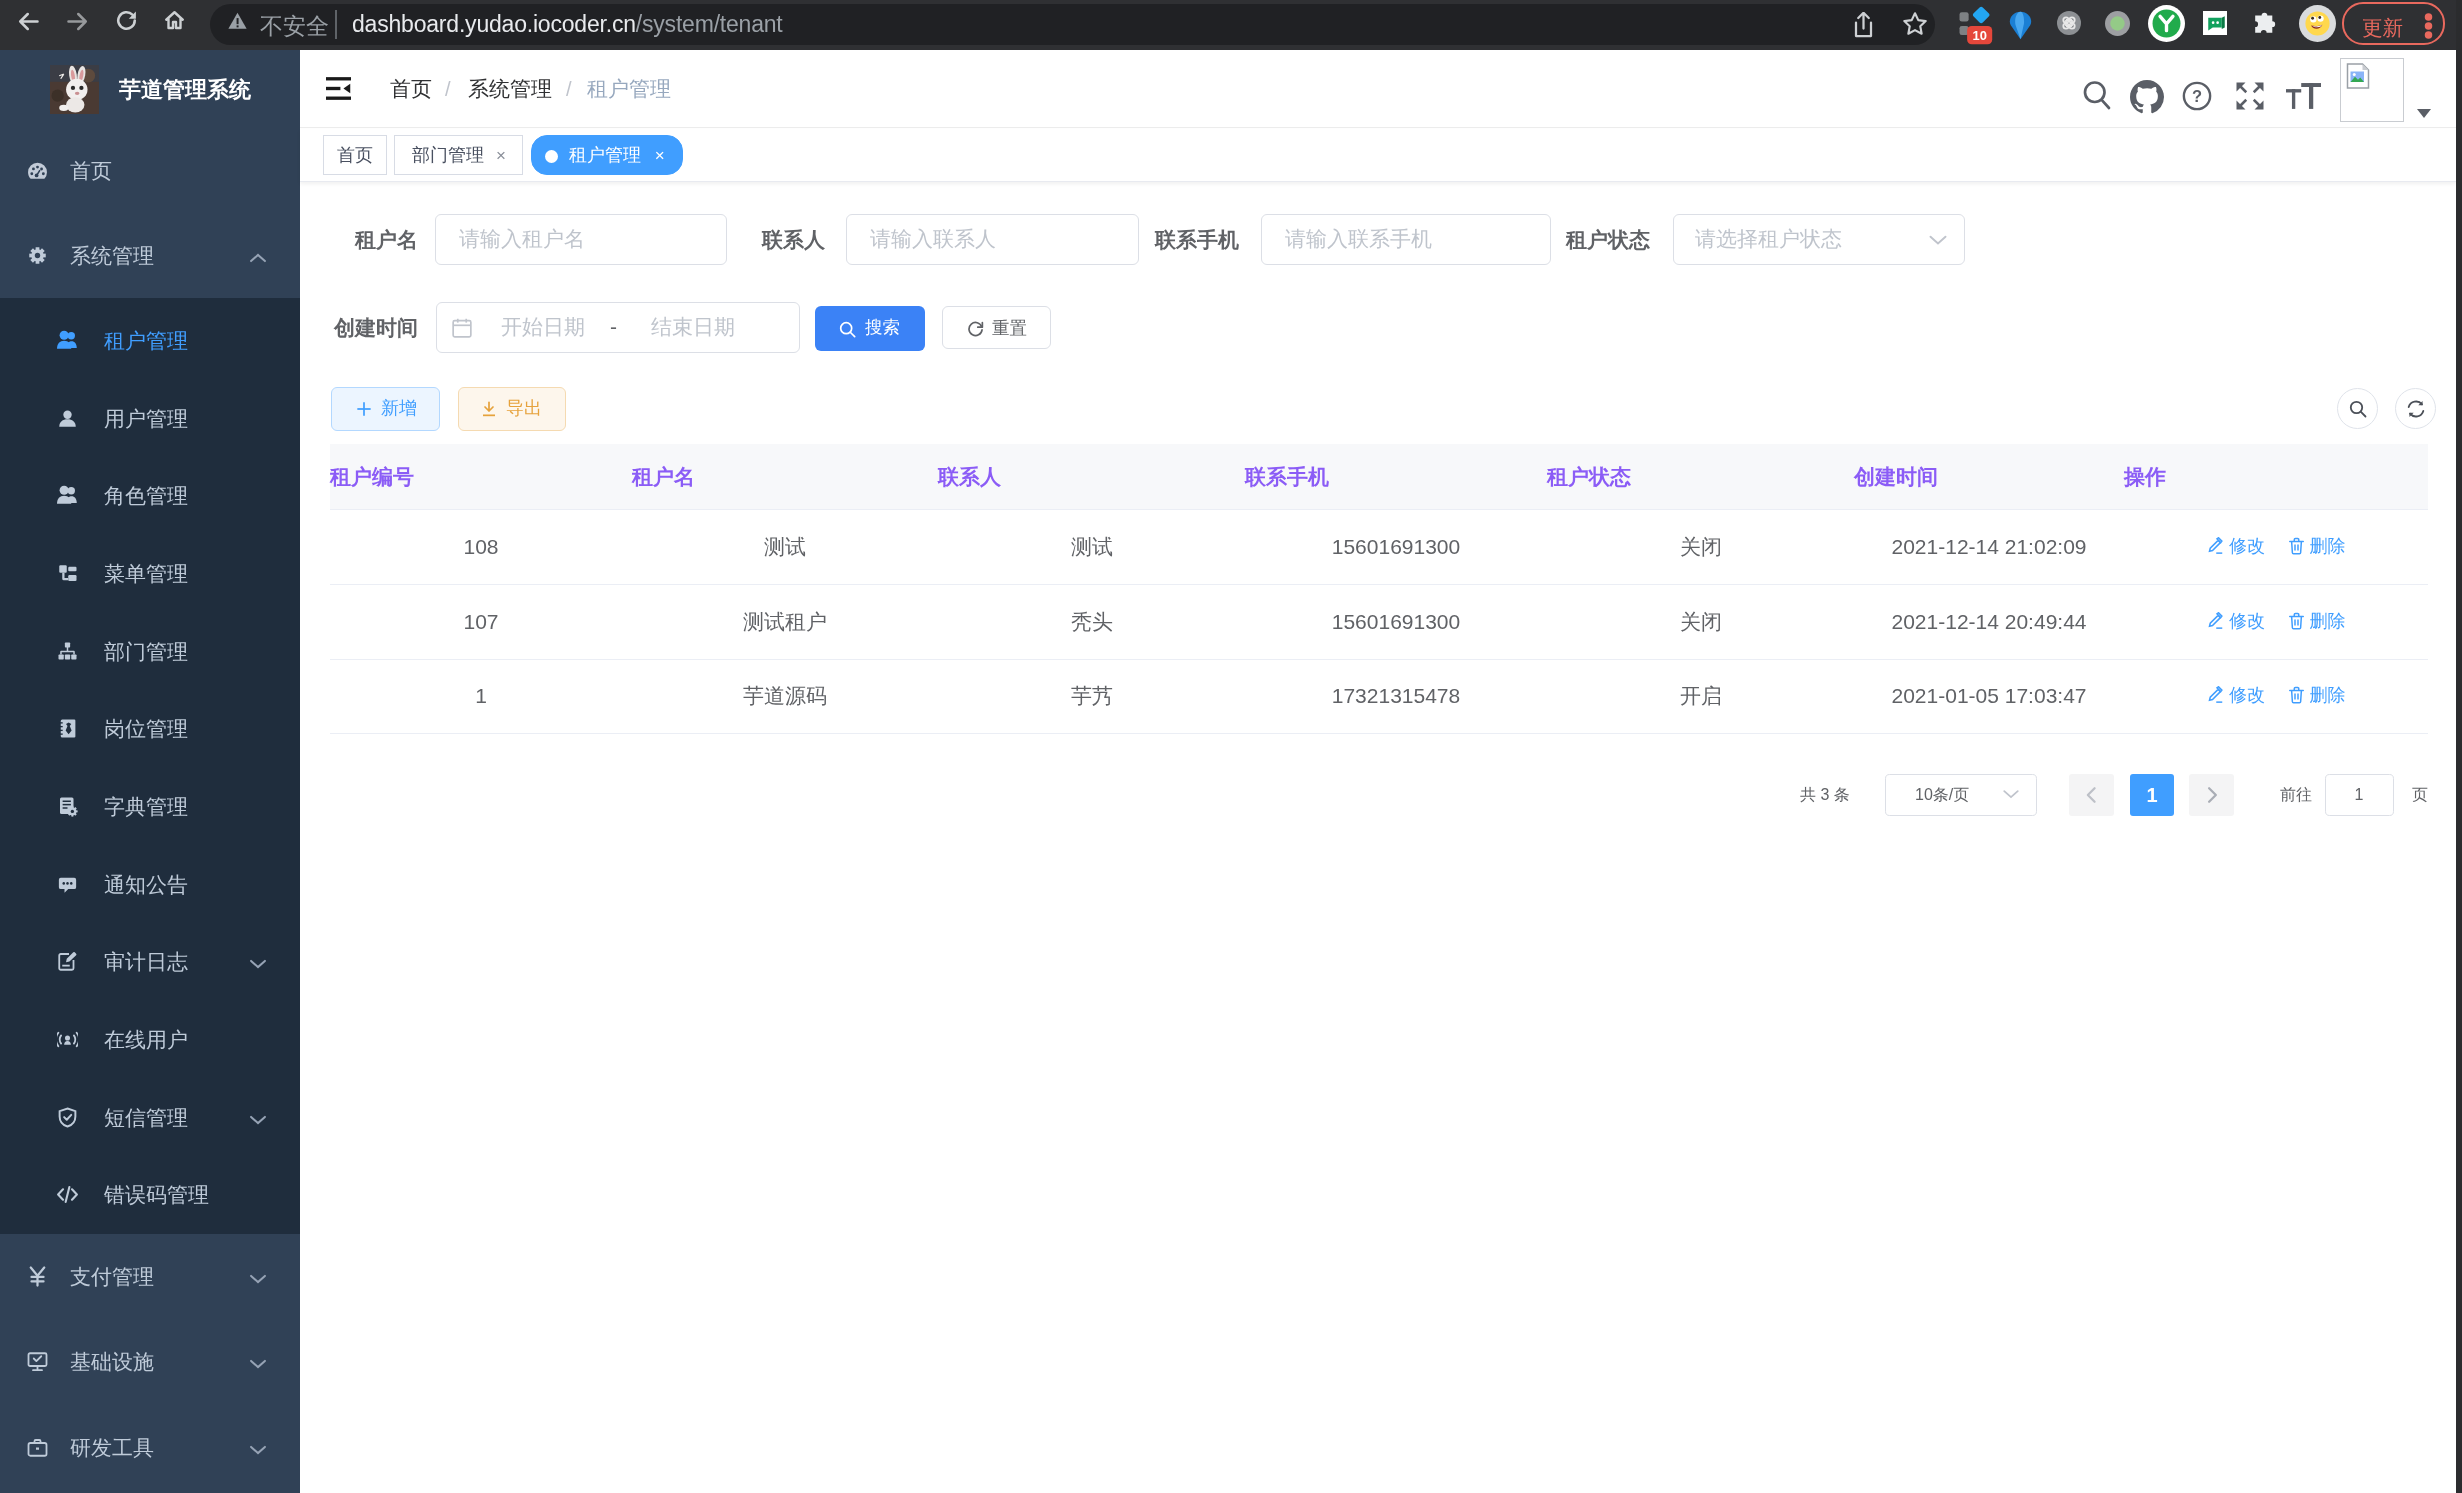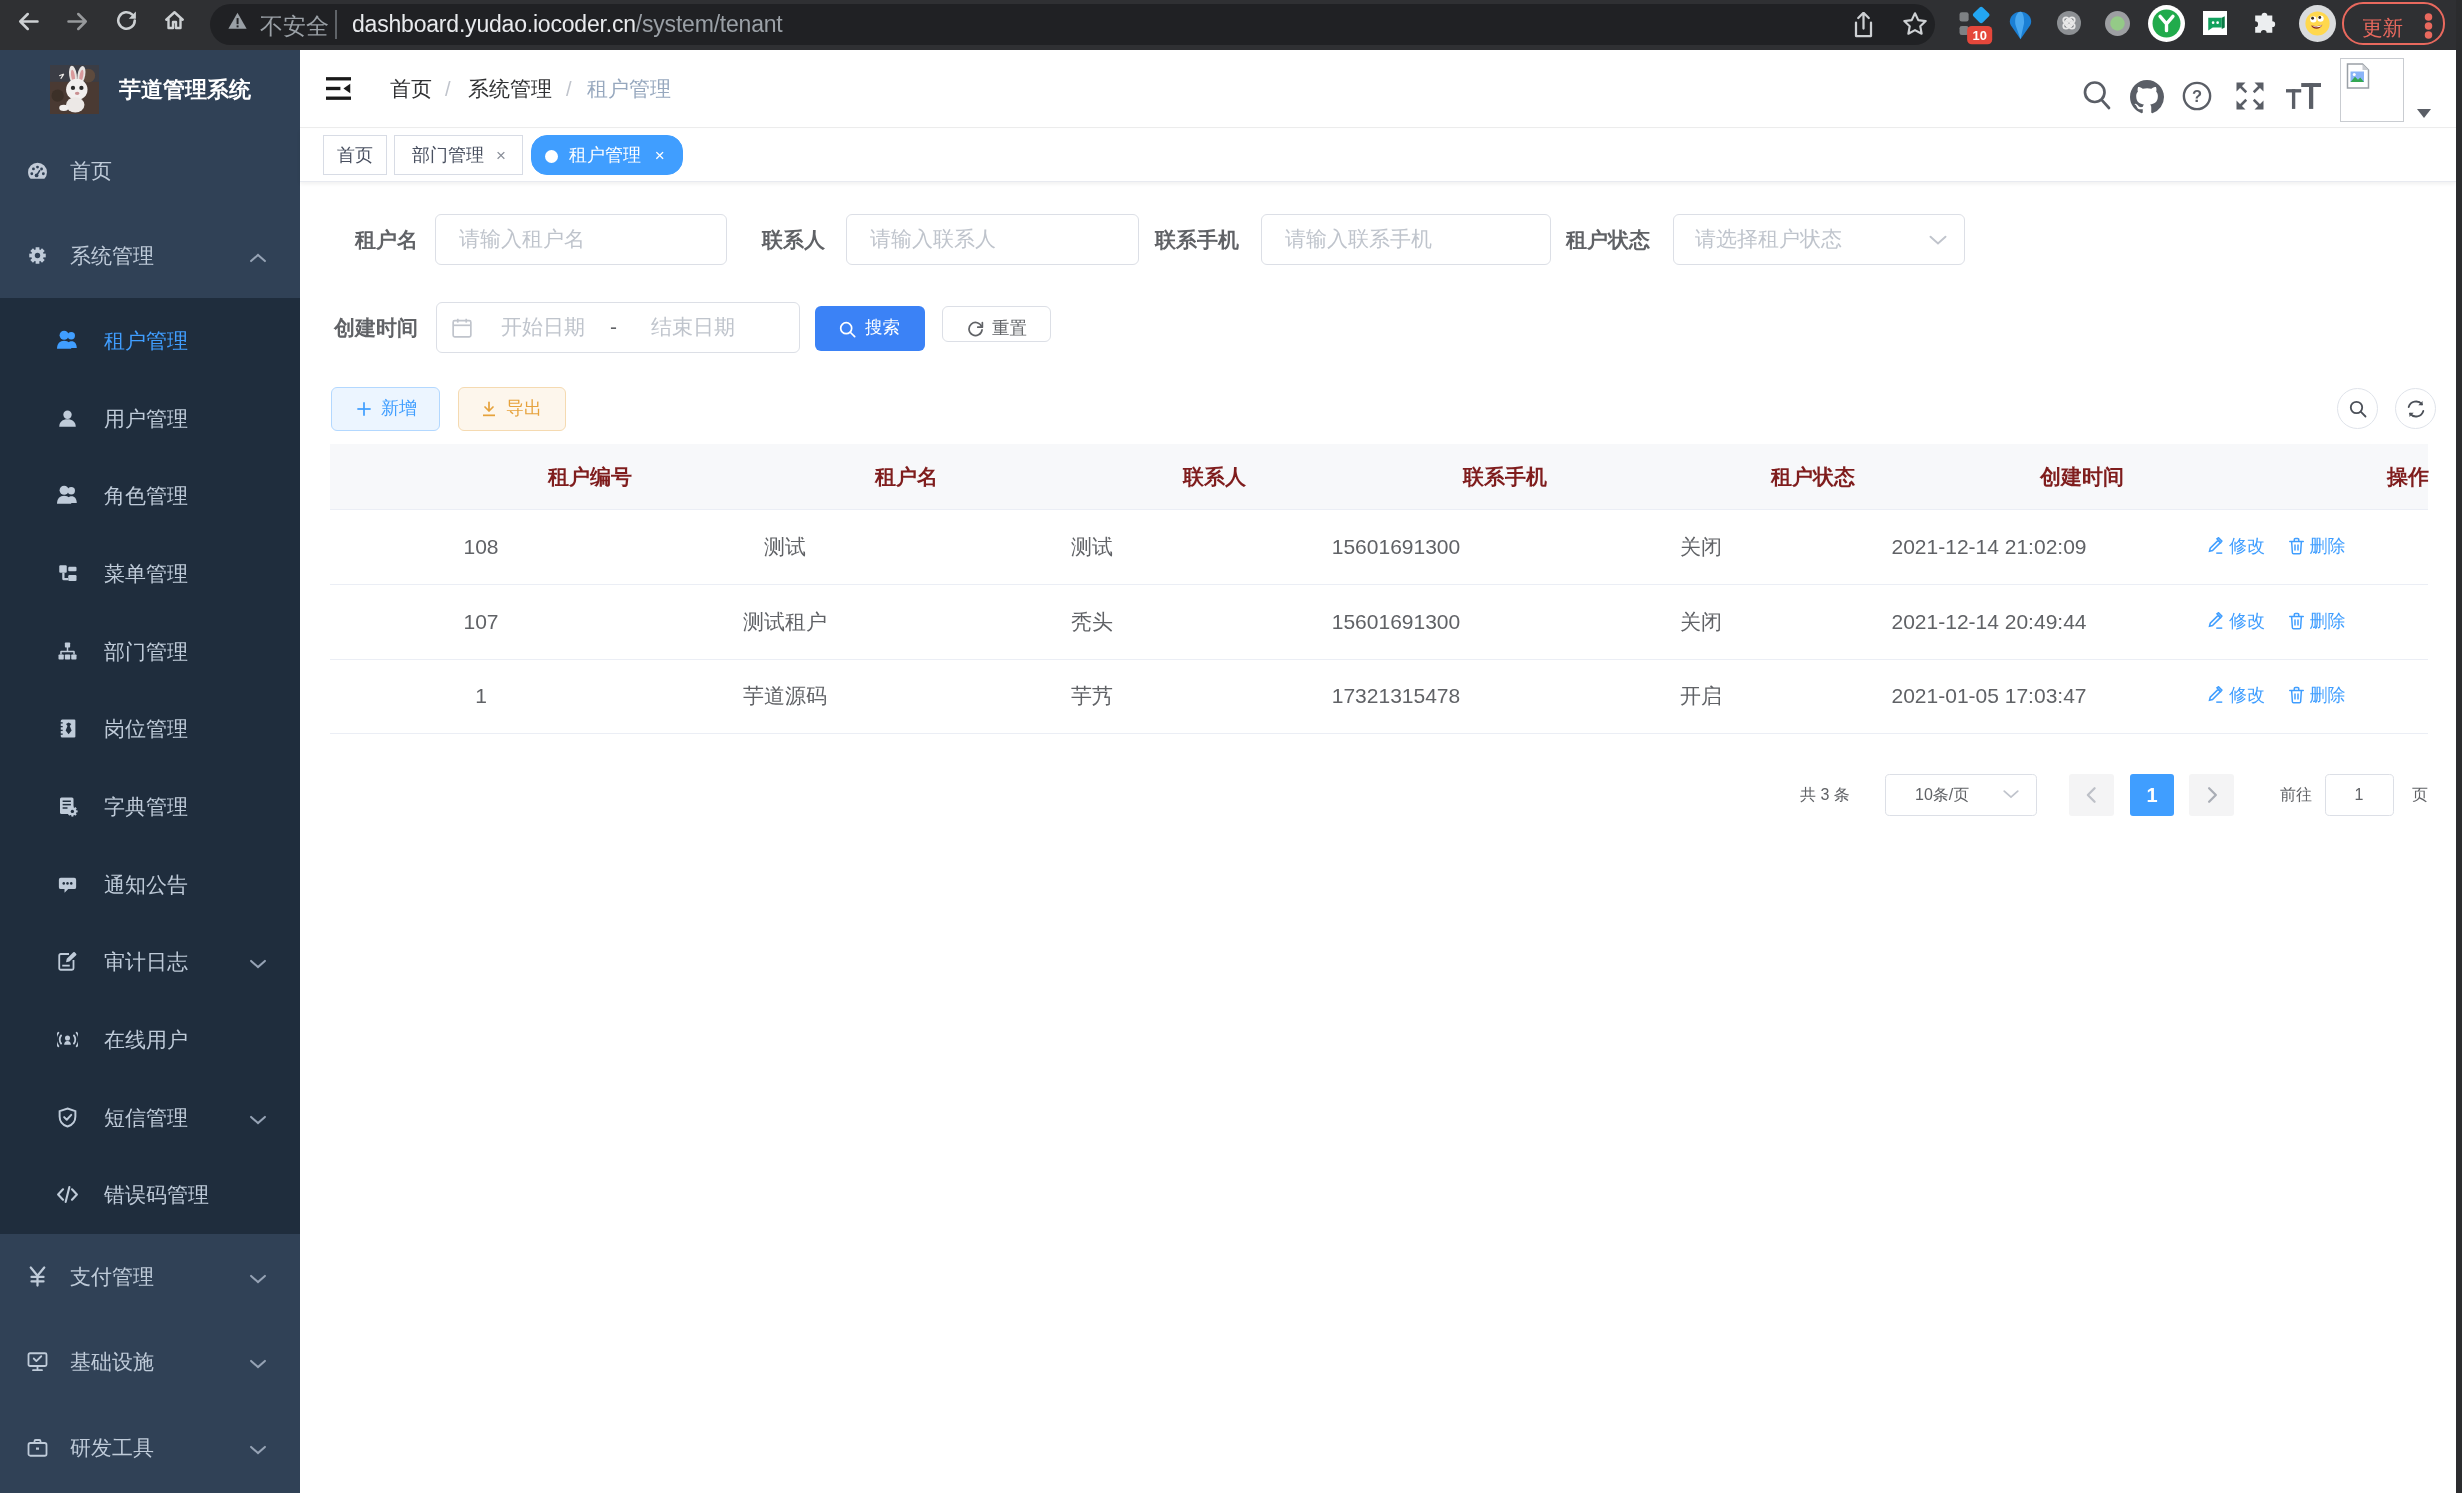--- a/index.html
+++ b/index.html
@@ -51,21 +51,21 @@
   
   .flabel { position:absolute; height:51px; line-height:51px; font-size:21px; font-weight:bold; color:#606266; text-align:right; }
   .finput { position:absolute; height:51px; background:#fff; border:1.5px solid #dcdfe6; border-radius:6px; }
   .ph { position:absolute; top:0; height:48px; line-height:48px; font-size:21px; color:#bfc4cc; white-space:nowrap; }
 
   
   .btn { position:absolute; border-radius:6px; font-size:21px; }
 
   
   #thead { position:absolute; left:330px; top:444px; width:2098px; height:66px; background:#f7f8fa; border-bottom:1.5px solid #ebeef5; }
-  .th { position:absolute; top:0; height:66px; line-height:66px; text-align:right; font-size:21px; font-weight:bold; color:#7f1d1d; }
+  .th { position:absolute; top:0; height:66px; line-height:66px; text-align:left; font-size:21px; font-weight:bold; color:#8b5cf6; }
   .trow { position:absolute; left:330px; width:2098px; height:75px; border-bottom:1.5px solid #ebeef5; }
   .td { position:absolute; top:0; height:73px; line-height:73px; text-align:center; font-size:21px; color:#606266; }
 
   .td.act { font-size:18px; color:#409eff; }
   .td.act .aic { vertical-align:-3px; }
   .td.act .atxt { margin-left:4.6px; }
   .td.act .agap { display:inline-block; width:23px; }
 
   
   .pgtxt { position:absolute; font-size:16px; color:#606266; }
@@ -502,21 +502,21 @@
   <span class="ph" style="left:173px;color:#606266;">-</span>
   <span class="ph" style="left:214px;">结束日期</span>
 </div>
 <div class="btn" style="left:815px;top:306px;width:110px;height:45px;background:#3b82f6;color:#fff;font-size:17.5px;">
   <svg class="abs" style="left:23.6px;top:14.5px" width="17" height="17" viewBox="0 0 26 26">
       <circle cx="11" cy="11" r="8.4" stroke="#fff" stroke-width="2.6" fill="none"></circle>
       <line x1="17.2" y1="17.2" x2="24" y2="24" stroke="#fff" stroke-width="2.6" stroke-linecap="round"></line>
     </svg>
   <span class="abs" style="left:50px;top:0;line-height:43px;">搜索</span>
 </div>
-<div class="btn" style="left:942px;top:306px;width:109px;height:36px;background:#fff;border:1.5px solid #dcdfe6;color:#606266;font-size:17.5px;">
+<div class="btn" style="left:942px;top:306px;width:109px;height:43px;background:#fff;border:1.5px solid #dcdfe6;color:#606266;font-size:17.5px;">
   <svg class="abs" style="left:24px;top:13px" width="17" height="17" viewBox="0 0 26 26">
       <path d="M22.5 10.5A10 10 0 1 0 23 15" stroke="#606266" stroke-width="2.6" fill="none" stroke-linecap="round"></path>
       <path d="M23.5 4v7h-7" fill="none" stroke="#606266" stroke-width="2.6" stroke-linecap="round" stroke-linejoin="round"></path>
     </svg>
   <span class="abs" style="left:49px;top:0;line-height:42px;">重置</span>
 </div>
 
 <div class="btn" style="left:331px;top:387px;width:109px;height:44px;background:#ecf5ff;border:1.5px solid #b3d8ff;color:#409eff;font-size:18px;">
   <svg class="abs" style="left:24px;top:13px" width="16" height="16" viewBox="0 0 24 24">
       <line x1="12" y1="2" x2="12" y2="22" stroke="#409eff" stroke-width="2.6"></line>

